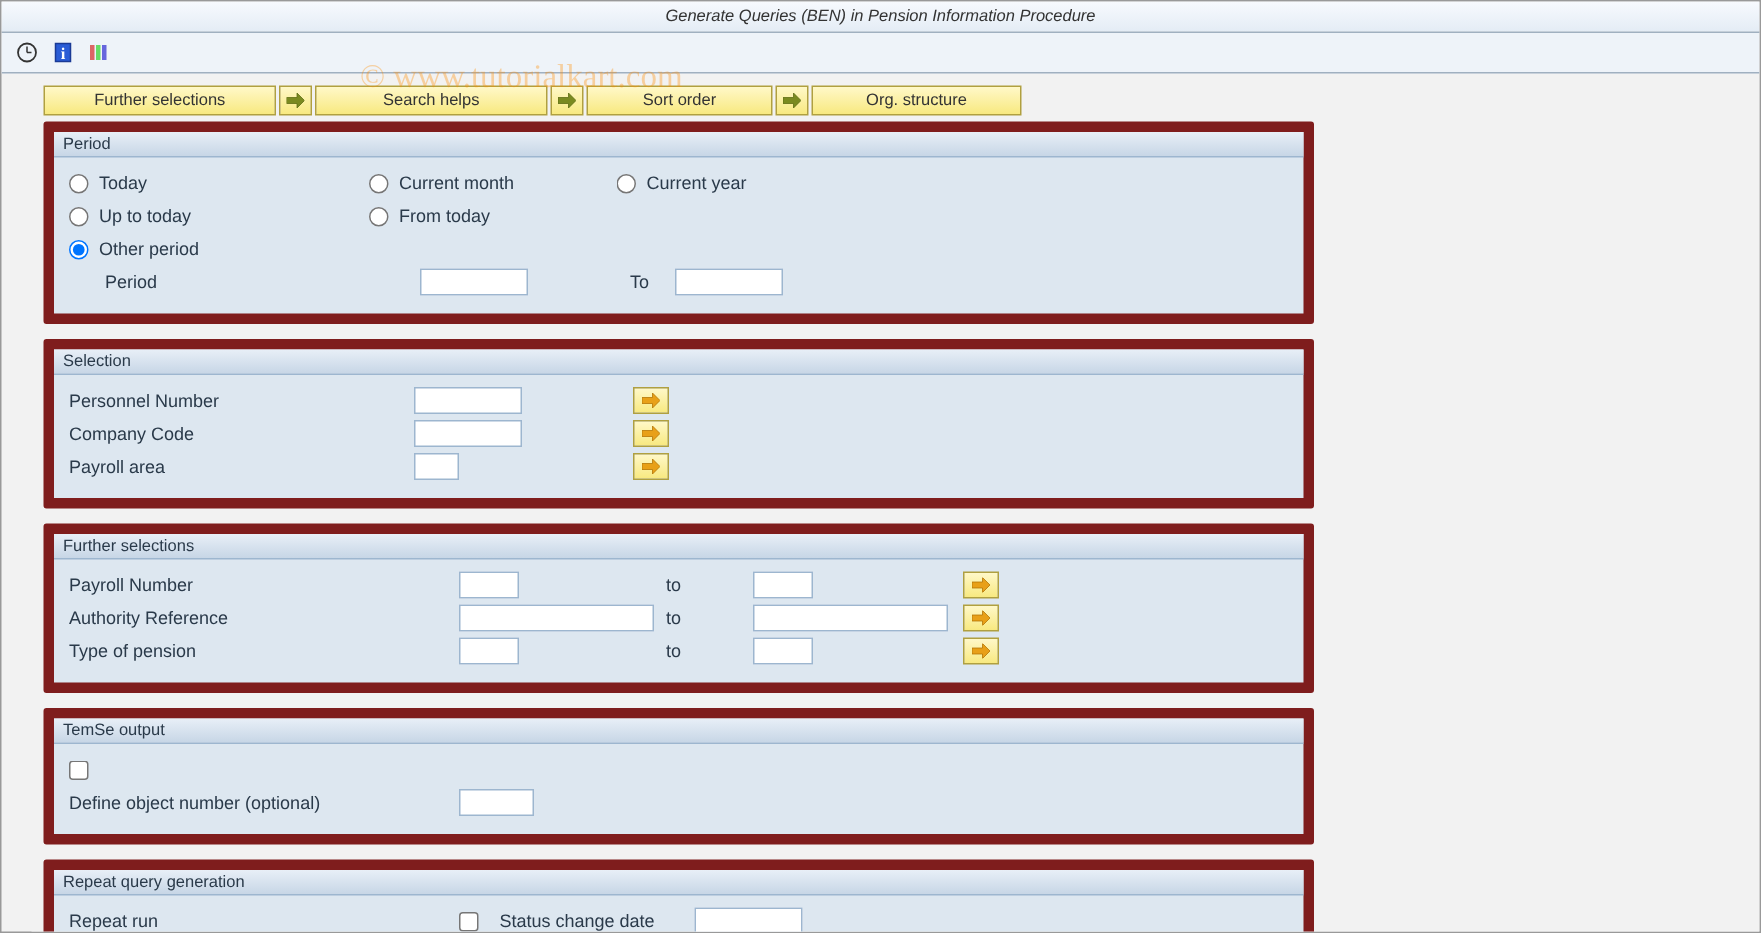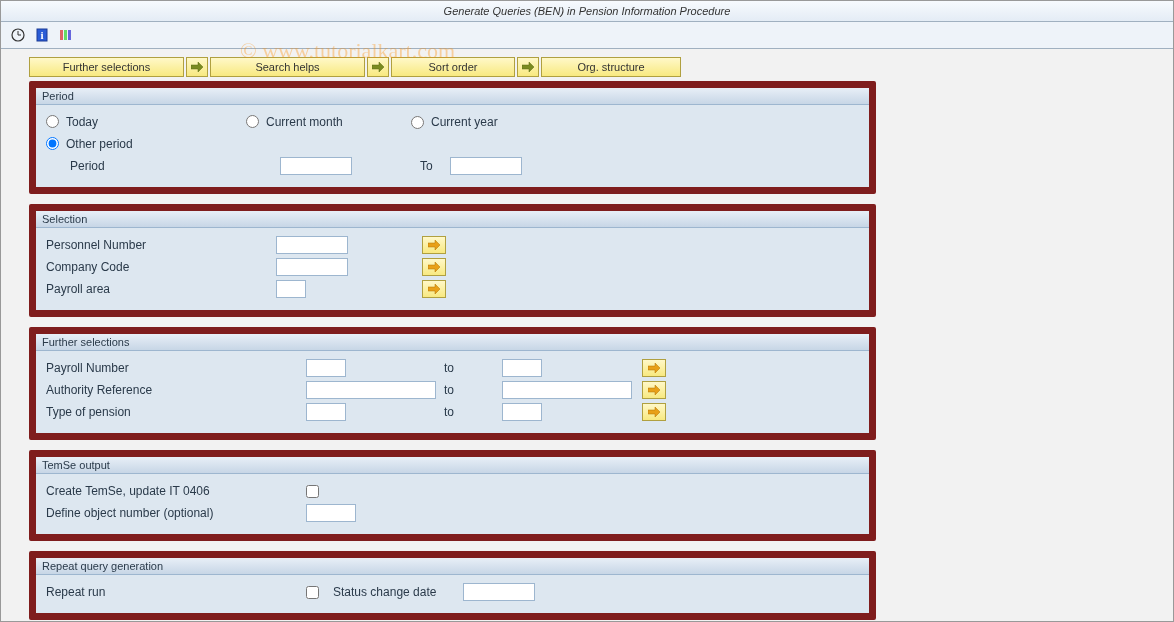--- a/index.html
+++ b/index.html
@@ -78,22 +78,22 @@
       background: linear-gradient(#e8eff7, #c7d6e6);
       border-bottom: 1px solid #9db6cf;
       padding: 2px 6px;
       font-size: 11px;
       color: #2a3a4a;
     }
     .group-body {
       padding: 6px 10px 10px 10px;
     }
     .row { display:flex; align-items:center; height: 22px; }
-    .radio-col1 { width: 200px; display:flex; align-items:flex-start; gap:4px; }
-    .radio-col2 { width: 165px; display:flex; align-items:flex-start; gap:4px; }
+    .radio-col1 { width: 200px; display:flex; align-items:center; gap:4px; }
+    .radio-col2 { width: 165px; display:flex; align-items:flex-end; gap:4px; }
     .radio-col3 { display:flex; align-items:center; gap:4px; }
     input[type=radio] { margin-right: 3px; }
     .indent { padding-left: 24px; }
     .label { color: #2a3a4a; }
     .lbl-col { width: 230px; }
     .f-input {
       border: 1px solid #9db6cf;
       background: #fff;
       height: 18px;
       padding: 0 3px;
@@ -179,20 +179,30 @@
             <input type="radio" name="period" style="">
             <span class="label">Current month</span>
           </label>
         <label class="radio-col3">
             <input type="radio" name="period" style="">
             <span class="label">Current year</span>
           </label>
       </div>
       <div class="row">
         <label class="radio-col1">
+            <input type="radio" name="period" style="">
+            <span class="label">Up to today</span>
+          </label>
+        <label class="radio-col2">
+            <input type="radio" name="period" style="">
+            <span class="label">From today</span>
+          </label>
+      </div>
+      <div class="row">
+        <label class="radio-col1">
             <input type="radio" name="period" checked="" style="">
             <span class="label">Other period</span>
           </label>
       </div>
       <div class="row indent">
         <span class="label" style="width:210px">Period</span>
         <input class="f-input w-md" style="">
         <span style="width:68px"></span>
         <span class="label" style="width:30px">To</span>
         <input class="f-input w-md" style="">
@@ -278,21 +288,20 @@
             </svg>
           </div>
       </div>
     </div>
   </div>
 
   <div class="group">
     <div class="group-title">TemSe output</div>
     <div class="group-body">
       <div class="row">
-        <span class="label" style="width:260px">Create TemSe, update IT 0406</span>
         <input type="checkbox" style="">
       </div>
       <div class="row">
         <span class="label" style="width:260px">Define object number (optional)</span>
         <input class="f-input" style="width: 50px;">
       </div>
     </div>
   </div>
 
   <div class="group">

